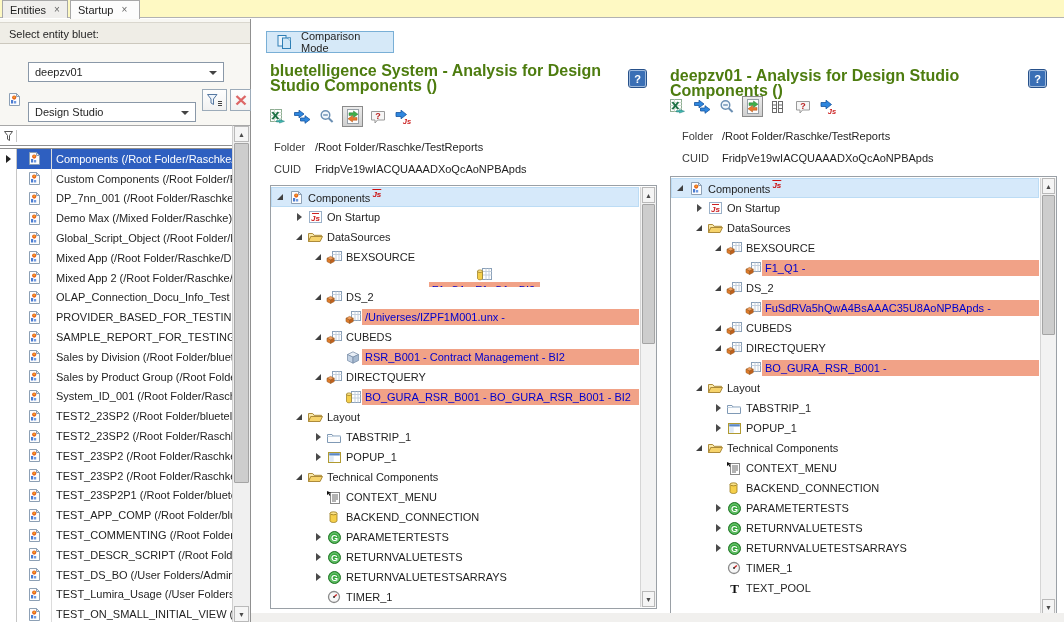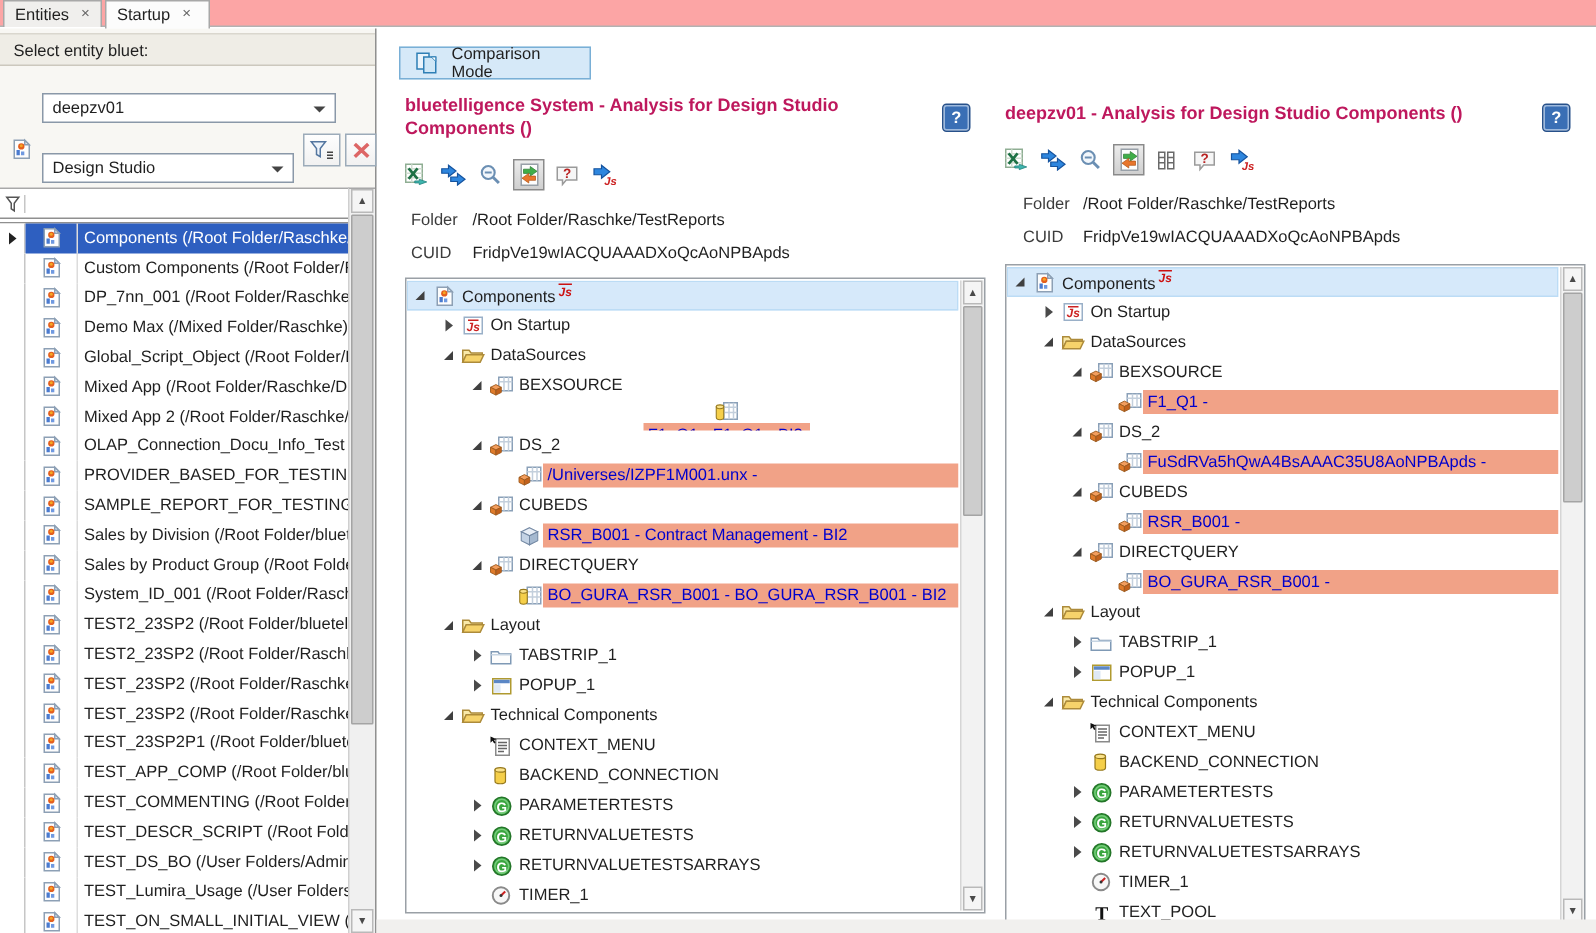--- a/index.html
+++ b/index.html
@@ -5,21 +5,21 @@
   * { box-sizing: border-box; margin: 0; padding: 0; }
   html,body { background:#d8d8d8; }
   #app {
     position: relative; width: 1064px; height: 622px;
     background: #fff; overflow: hidden;
     font-family: "Liberation Sans", sans-serif; font-size: 11px; color: #1f1f1f;
     outline: 1px solid #8c8c8c;
   }
   
   .tabbar { position:absolute; top:0; left:0; width:100%; height:18px;
-            border-bottom:1px solid #b2b2b2; background:#fca5a5; z-index:3; }
+            border-bottom:1px solid #b2b2b2; background:#fef9c3; z-index:3; }
   .tab { position:absolute; top:0; height:18px; display:flex; align-items:center; gap:8px;
          padding:0 7px; border:1px solid #a8a8a8; border-bottom:none; background:#f0efed; }
   .tab.active { background:#fcfcfc; height:19px; z-index:4; }
   .tab-close { color:#666; font-size:10px; line-height:10px; cursor:default; }
   
   .sidebar { position:absolute; top:19px; left:0; width:251px; height:603px;
              background:#f8f7f3; border-right:1px solid #909090; }
   .sb-header { position:absolute; top:3px; left:0; right:0; height:22px; line-height:22px;
                padding-left:9px; background:#efede6; border-top:1px solid #dad7ce;
                border-bottom:1px solid #ccc8bd; color:#1f1f1f; }
@@ -48,21 +48,21 @@
                background:#f0f0f0; border-left:1px solid #cfcfcf; border-top:1px solid #a8a8a8; }
   .scr-btn { position:absolute; left:1px; right:1px; height:16px; background:#f5f5f5;
              border:1px solid #b9b9b9; display:flex; align-items:center; justify-content:center;
              font-size:7px; color:#4a4a4a; }
   .scr-thumb { position:absolute; left:1px; right:1px; background:#cdcdcd;
                border:1px solid #a4a4a4; border-radius:1px; }
   
   .cmp-btn { position:absolute; left:266px; top:31px; width:128px; height:22px;
              background:#d6e9f8; border:1px solid #79afd6; display:flex; align-items:center;
              gap:7px; padding:0 9px; cursor:default; }
-  .panel-title { position:absolute; font-weight:bold; font-size:12px; line-height:15px; color:#be185d; }
+  .panel-title { position:absolute; font-weight:bold; font-size:16px; line-height:15px; color:#4d7c0f; }
   .help { position:absolute; width:17px; height:17px; background:#3a6fb5; border:1px solid #9db9dd;
           outline:1px solid #27518a; border-radius:2px; color:#fff; font-weight:bold;
           display:flex; align-items:center; justify-content:center; font-size:11px; }
   .toolbar { position:absolute; display:flex; gap:4px; align-items:center; }
   .tb { width:21px; height:21px; display:flex; align-items:center; justify-content:center;
         border:1px solid transparent; }
   .tb.active { background:linear-gradient(#ececec,#cfcfcf); border:1px solid #8a8a8a; }
   .kv-label { position:absolute; color:#3c3c3c; }
   .kv-value { position:absolute; color:#1f1f1f; }
   
@@ -1134,35 +1134,20 @@
                 <rect x="6.5" y="1.5" width="9" height="9" fill="#fff" stroke="#8aa0b8"></rect>
                 <path d="M6.5 4.5h9M10 1.5v9M13 1.5v9" stroke="#c3cfdc" fill="none"></path>
                 <path d="M1 8.2l3.6-1.8 3.6 1.8-3.6 1.8z" fill="#f29d5d" stroke="#9c5a1e" stroke-width="0.6"></path>
                 <path d="M1 8.2v3.4l3.6 1.8v-3.4z" fill="#e07b2a" stroke="#9c5a1e" stroke-width="0.6"></path>
                 <path d="M8.2 8.2v3.4l-3.6 1.8v-3.4z" fill="#c2611c" stroke="#9c5a1e" stroke-width="0.6"></path>
               </svg>
             </span>
           </span>
           <span class="ttext">CUBEDS</span>
         </div>
-        <div class="trow mod" style="padding-left: 59px;">
-          <span class="exp "></span>
-          <span class="ticon">
-            <span class="icn">
-              <svg width="17" height="15" viewBox="0 0 17 15">
-                <rect x="6.5" y="1.5" width="9" height="9" fill="#fff" stroke="#8aa0b8"></rect>
-                <path d="M6.5 4.5h9M10 1.5v9M13 1.5v9" stroke="#c3cfdc" fill="none"></path>
-                <path d="M1 8.2l3.6-1.8 3.6 1.8-3.6 1.8z" fill="#f29d5d" stroke="#9c5a1e" stroke-width="0.6"></path>
-                <path d="M1 8.2v3.4l3.6 1.8v-3.4z" fill="#e07b2a" stroke="#9c5a1e" stroke-width="0.6"></path>
-                <path d="M8.2 8.2v3.4l-3.6 1.8v-3.4z" fill="#c2611c" stroke="#9c5a1e" stroke-width="0.6"></path>
-              </svg>
-            </span>
-          </span>
-          <span class="ttext">RSR_B001 -</span>
-        </div>
         <div class="trow" style="padding-left: 40px;">
           <span class="exp expd">
             <i></i>
           </span>
           <span class="ticon">
             <span class="icn">
               <svg width="17" height="15" viewBox="0 0 17 15">
                 <rect x="6.5" y="1.5" width="9" height="9" fill="#fff" stroke="#8aa0b8"></rect>
                 <path d="M6.5 4.5h9M10 1.5v9M13 1.5v9" stroke="#c3cfdc" fill="none"></path>
                 <path d="M1 8.2l3.6-1.8 3.6 1.8-3.6 1.8z" fill="#f29d5d" stroke="#9c5a1e" stroke-width="0.6"></path>

